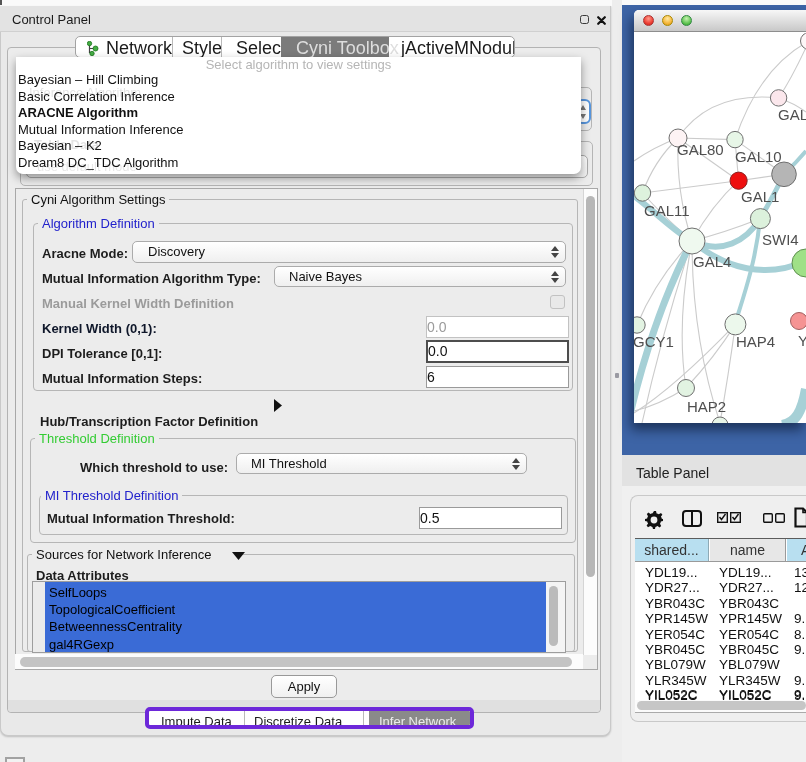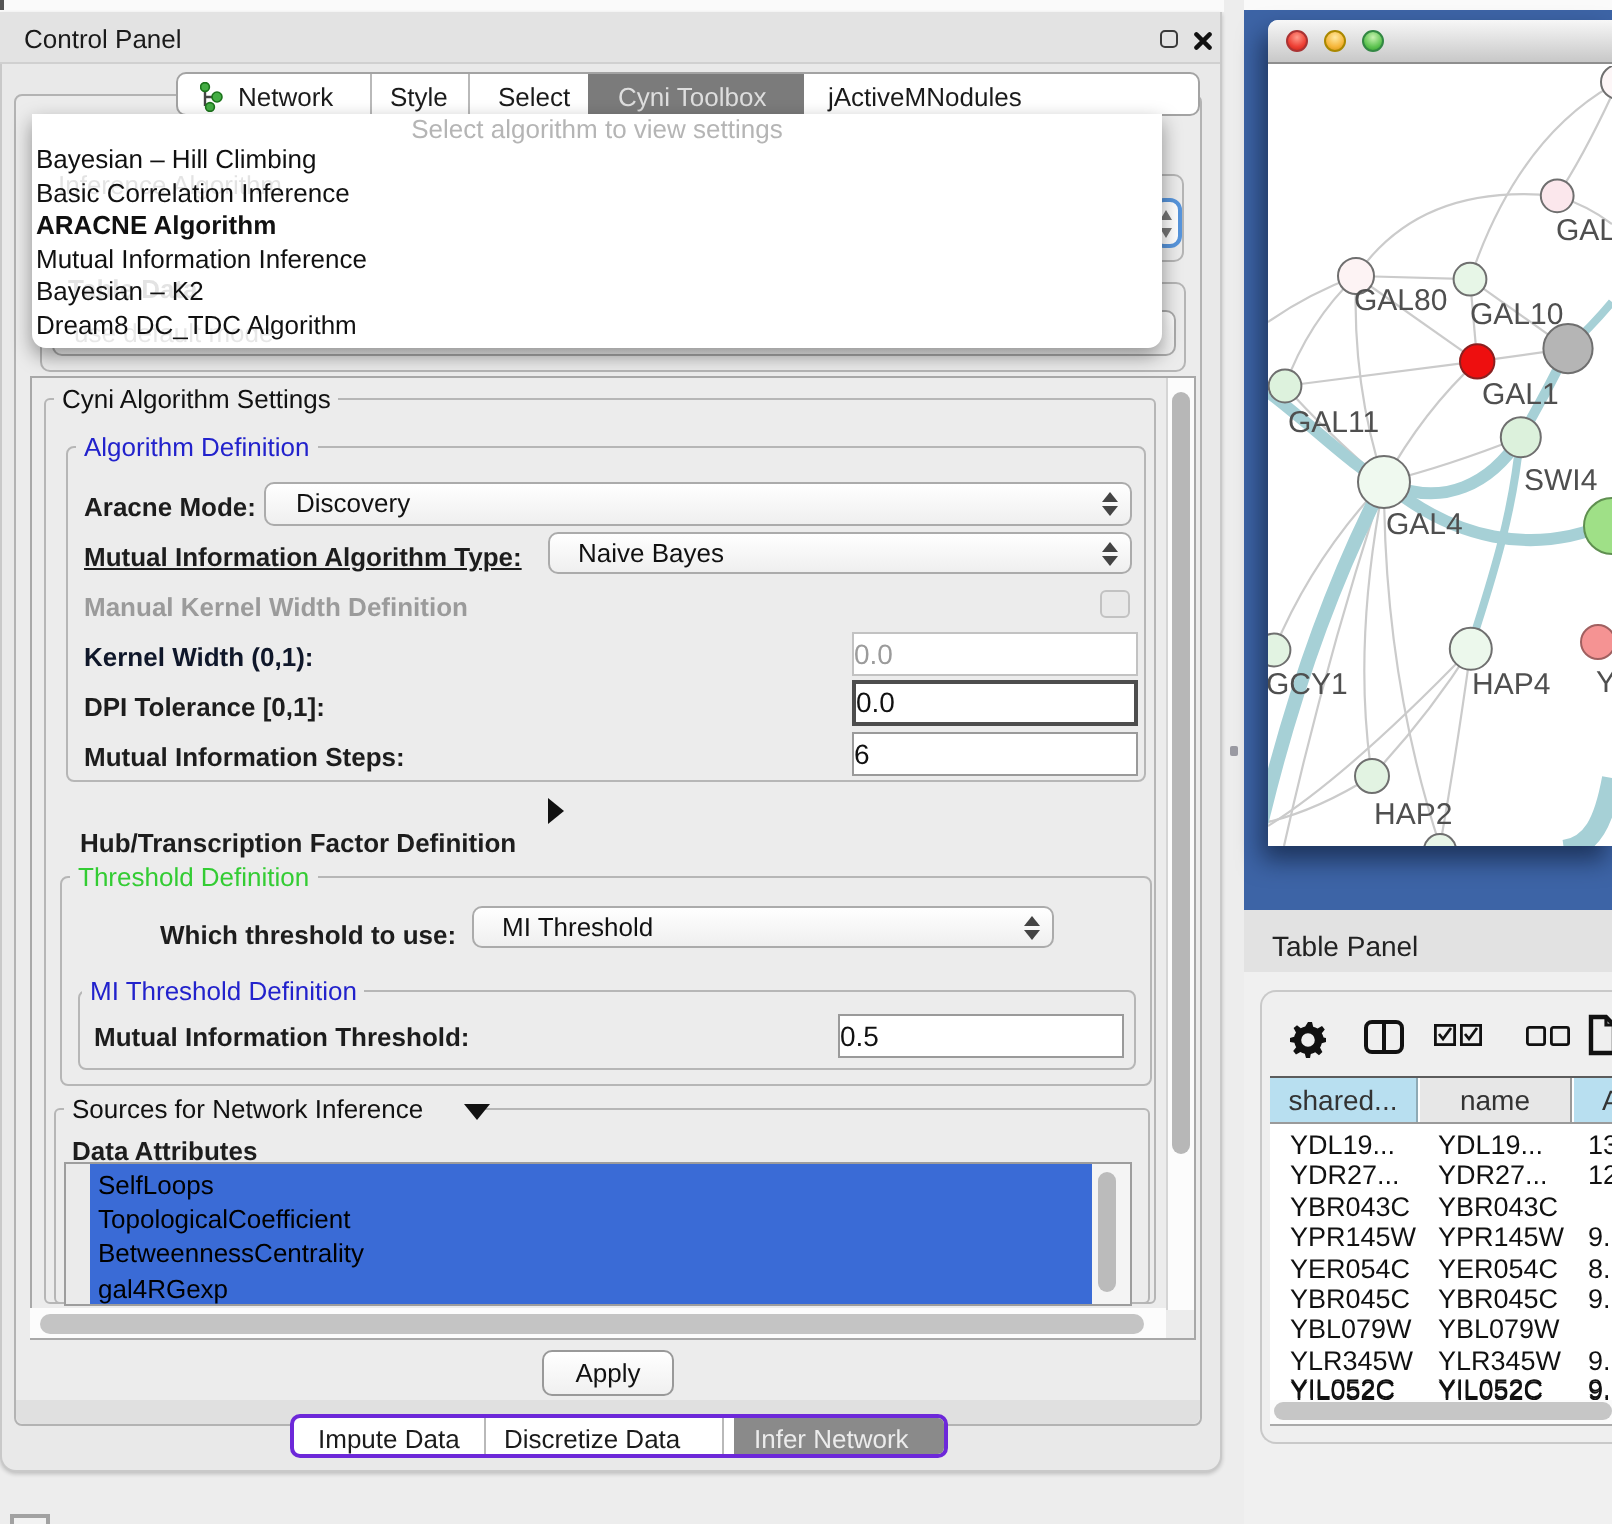--- a/index.html
+++ b/index.html
@@ -30,21 +30,21 @@
 
   <div class="abs" style="left:579.5px;top:15px;width:9px;height:9px;border:1.6px solid #3a3a3a;border-radius:2.5px;"></div>
   <svg class="abs" style="left:596.5px;top:15.5px;" width="9" height="9" viewBox="0 0 9 9">
       <path d="M1.2 1.2 L7.8 7.8 M7.8 1.2 L1.2 7.8" stroke="#111" stroke-width="2.2" stroke-linecap="round"></path>
     </svg>
 
   <div class="abs" style="left:7px;top:47px;width:594px;height:666px;background:#ececec;border:1px solid #b3b3b3;border-radius:4px;"></div>
   <div class="abs" style="left:8px;top:700px;width:592px;height:12px;background:#e0e0e0;border-radius:0 0 4px 4px;"></div>
 </div>
 
-<div class="abs" id="toptabs" style="left:88px;top:36px;width:512px;height:22px;background:#fff;border:1px solid #a3a3a3;border-radius:5px;overflow:hidden;font-size:13px;color:#1b1b1b;">
+<div class="abs" id="toptabs" style="left:75px;top:36px;width:440px;height:22px;background:#fff;border:1px solid #a3a3a3;border-radius:5px;overflow:hidden;font-size:18px;color:#1b1b1b;">
   <div class="abs" style="left:205px;top:0;width:1px;height:22px;background:#b9b9b9;"></div>
   <div class="abs" style="left:0;top:0;width:96px;height:22px;"></div>
   <div class="abs" style="left:30px;top:3px;line-height:17px;">Network</div>
   <div class="abs" style="left:96px;top:0;width:1px;height:22px;background:#b9b9b9;"></div>
   <div class="abs" style="left:106px;top:3px;line-height:17px;">Style</div>
   <div class="abs" style="left:145px;top:0;width:1px;height:22px;background:#b9b9b9;"></div>
   <div class="abs" style="left:160px;top:3px;line-height:17px;">Select</div>
   <div class="abs" style="left:205px;top:0;width:108px;height:22px;background:#7b7b7b;"></div>
   <div class="abs" style="left:220px;top:3px;line-height:17px;color:#dedede;">Cyni Toolbox</div>
   <div class="abs" style="left:325px;top:3px;line-height:17px;">jActiveMNodules</div>
@@ -71,21 +71,21 @@
 
   <div class="gb" style="left:33px;top:223px;width:540px;height:168px;"></div>
   <div class="gbl" style="left:38px;top:217px;color:#2222cc;">Algorithm Definition</div>
 
   <div class="lbl" style="left:42px;top:246px;">Aracne Mode:</div>
   <div class="combo" style="left:132px;top:241px;width:434px;height:22px;line-height:20px;"><span style="margin-left:15px;">Discovery</span><span class="ar">
         <i class="up"></i>
         <i class="dn"></i>
       </span></div>
 
-  <div class="lbl" style="left:42px;top:271px;text-decoration:underline;">Mutual Information Algorithm Type:</div>
+  <div class="lbl" style="left:42px;top:271px;">Mutual Information Algorithm Type:</div>
   <div class="combo" style="left:274px;top:266px;width:292px;height:21px;line-height:19px;"><span style="margin-left:14px;">Naive Bayes</span><span class="ar">
         <i class="up"></i>
         <i class="dn"></i>
       </span></div>
 
   <div class="lbl" style="left:42px;top:296px;color:#9b9b9b;">Manual Kernel Width Definition</div>
   <div class="abs" style="left:550px;top:295px;width:15px;height:14px;background:#e9e9e9;border:1px solid #c2c2c2;border-radius:3px;"></div>
 
   <div class="lbl" style="left:42px;top:321px;color:#0f172a;">Kernel Width (0,1):</div>
   <div class="tf" style="left:426px;top:316px;width:143px;height:22px;line-height:20px;color:#9b9b9b;border-color:#c2c2c2;">0.0</div>
@@ -144,21 +144,21 @@
 
 <div class="abs" id="popup" style="left:16px;top:57px;width:565px;height:117px;background:#ffffff;border-radius:0 0 7px 7px;box-shadow:0 4px 10px rgba(0,0,0,0.4);font-size:13px;color:#111;">
   <div style="position:absolute;left:13px;top:28px;color:rgba(60,60,60,0.14);">Inference Algorithm</div>
   <div style="position:absolute;left:18px;top:80px;color:rgba(60,60,60,0.14);font-weight:bold;">Table Data</div>
   <div style="position:absolute;left:21px;top:102px;color:rgba(60,60,60,0.12);">use default mode</div>
   <div style="position:relative;text-align:center;color:#b5b5b5;height:15px;line-height:16px;">Select algorithm to view settings</div>
   <div style="position:relative;padding-left:2px;line-height:16.5px;">Bayesian – Hill Climbing<br>Basic Correlation Inference<br><b>ARACNE Algorithm</b><br>Mutual Information Inference<br>Bayesian – K2<br>Dream8 DC_TDC Algorithm</div>
 </div>
 
 <div class="abs" style="left:271px;top:675px;width:66px;height:23px;background:linear-gradient(#ffffff,#f0f0f0);border:1px solid #999;border-radius:5px;font-size:13px;text-align:center;line-height:21px;color:#111;">Apply</div>
-<div class="abs" id="bottabs" style="left:145px;top:707px;width:329px;height:22px;background:#fff;border:2px solid #6d28d9;border-radius:5px;overflow:hidden;font-size:13px;color:#1b1b1b;">
+<div class="abs" id="bottabs" style="left:145px;top:707px;width:329px;height:22px;background:#fff;border:4px solid #6d28d9;border-radius:5px;overflow:hidden;font-size:13px;color:#1b1b1b;">
   <div class="abs" style="left:12px;top:3px;">Impute Data</div>
   <div class="abs" style="left:95px;top:0;width:1px;height:22px;background:#b9b9b9;"></div>
   <div class="abs" style="left:105px;top:3px;">Discretize Data</div>
   <div class="abs" style="left:214px;top:0;width:1px;height:22px;background:#b9b9b9;"></div>
   <div class="abs" style="left:220px;top:0;width:109px;height:22px;background:#8a8a8a;"></div>
   <div class="abs" style="left:230px;top:3px;color:#ececec;">Infer Network</div>
 </div>
 
 <div class="abs" id="rightside" style="left:622px;top:0;width:184px;height:762px;">
   <div class="abs" style="left:0;top:0;width:184px;height:5px;background:#fafafa;"></div>

